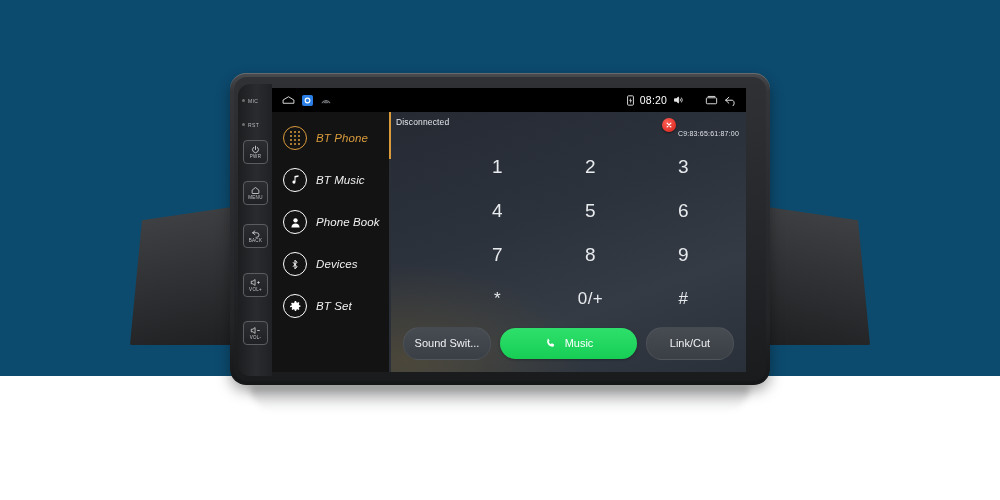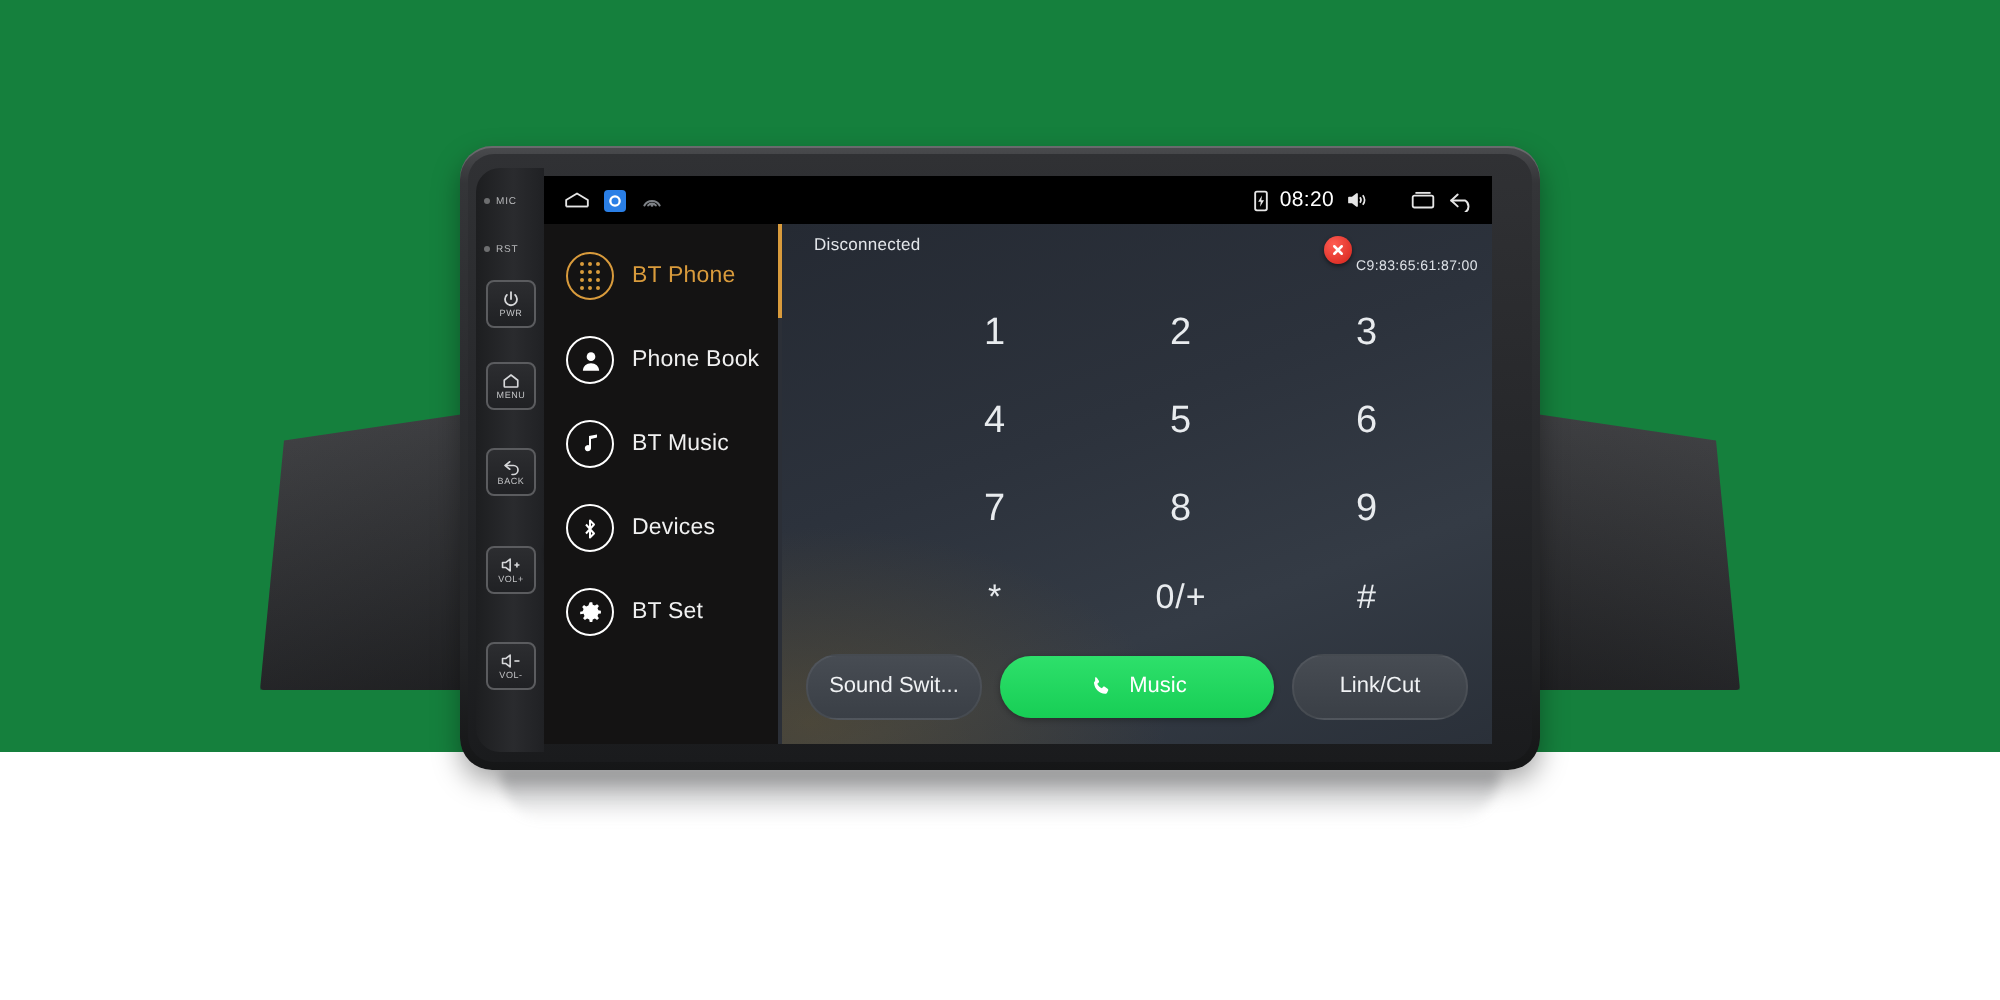--- a/index.html
+++ b/index.html
@@ -2,21 +2,21 @@
 <html><head>
 <meta charset="utf-8">
 <style>
   html,body{margin:0;padding:0;}
   body{
     width:1000px;height:500px;overflow:hidden;
     background:#ffffff;
     font-family:"Liberation Sans", sans-serif;
     -webkit-font-smoothing:antialiased;
   }
-  #stage{position:relative;width:1000px;height:376px;background:#15803d;}
+  #stage{position:relative;width:1000px;height:376px;background:#0c4a6e;}
 
   
   .wing{position:absolute;background:#2f3033;}
   #wing-left{
     left:130px;top:200px;width:150px;height:145px;
     background:linear-gradient(150deg,#3a3b3e 0%,#2e2f32 55%,#232426 100%);
     clip-path:polygon(100% 0%, 100% 100%, 0% 100%, 8% 14%);
     border-radius:2px;
   }
   #wing-right{
@@ -91,21 +91,21 @@
 
   
   #lcd-body{position:relative;height:260px;display:flex;background:#0c0c0d;}
 
   
   #sidebar{
     width:117px;flex:0 0 117px;background:#141313;
     display:flex;flex-direction:column;padding-top:5px;
   }
   .nav-item{
-    height:42px;display:flex;align-items:center;gap:9px;padding-left:11px;cursor:default;
+    height:42px;display:flex;align-items:center;gap:9px;padding-left:11px;cursor:default;font-style:italic;
   }
   .nav-ic{
     width:22px;height:22px;flex:0 0 22px;border-radius:50%;
     border:1.6px solid #ffffff;display:flex;align-items:center;justify-content:center;
     color:#fff;
   }
   .nav-lbl{font-size:11.5px;color:#f0f0f0;white-space:nowrap;letter-spacing:.1px;}
   .nav-item.sel .nav-ic{border-color:#d99b3c;color:#d99b3c;}
   .nav-item.sel .nav-lbl{color:#d99b3c;}
   .dialgrid{display:grid;grid-template-columns:repeat(3,2.4px);grid-template-rows:repeat(4,2.4px);gap:1.6px;}
@@ -116,21 +116,21 @@
 
   
   #pane{
     flex:1;position:relative;
     background:
       radial-gradient(120% 90% at 4% 96%, rgba(120,95,40,.35) 0%, rgba(120,95,40,0) 42%),
       linear-gradient(160deg,#252a33 0%,#2c323c 40%,#343b45 70%,#2a3039 100%);
     display:flex;flex-direction:column;
   }
   #pane-head{position:relative;height:32px;flex:0 0 32px;}
-  #status-txt{position:absolute;left:16px;top:5px;font-size:8.5px;color:#e3e6ea;letter-spacing:.15px;}
+  #status-txt{position:absolute;left:5px;top:5px;font-size:8.5px;color:#e3e6ea;letter-spacing:.15px;}
   #disc-btn{
     position:absolute;right:70px;top:6px;width:14px;height:14px;border-radius:50%;
     background:radial-gradient(circle at 35% 30%,#ff5c52,#d4221a);
     display:flex;align-items:center;justify-content:center;
     box-shadow:0 1px 2px rgba(0,0,0,.5);
   }
   #mac-txt{position:absolute;right:7px;top:18px;font-size:7px;color:#dfe3e8;letter-spacing:.2px;}
 
   
   #keypad{
@@ -291,35 +291,35 @@
                 <i></i>
                 <i></i>
                 <i></i>
               </span>
           </span>
           <span class="nav-lbl">BT Phone</span>
         </div>
 
         <div class="nav-item">
           <span class="nav-ic">
+            <svg width="12" height="12" viewBox="0 0 24 24" fill="currentColor">
+              <path d="M11 4l8-1.6v3.2L13 7v9.2a3.1 3.1 0 1 1-2-2.9z"></path>
+            </svg>
+          </span>
+          <span class="nav-lbl">BT Music</span>
+        </div>
+
+        <div class="nav-item">
+          <span class="nav-ic">
             <svg width="13" height="13" viewBox="0 0 24 24" fill="currentColor">
               <circle cx="12" cy="8" r="4"></circle>
               <path d="M4.5 21c0-4.2 3.4-7 7.5-7s7.5 2.8 7.5 7z"></path>
             </svg>
           </span>
           <span class="nav-lbl">Phone Book</span>
-        </div>
-
-        <div class="nav-item">
-          <span class="nav-ic">
-            <svg width="12" height="12" viewBox="0 0 24 24" fill="currentColor">
-              <path d="M11 4l8-1.6v3.2L13 7v9.2a3.1 3.1 0 1 1-2-2.9z"></path>
-            </svg>
-          </span>
-          <span class="nav-lbl">BT Music</span>
         </div>
 
         <div class="nav-item">
           <span class="nav-ic">
             <svg width="12" height="13" viewBox="0 0 24 24" fill="none" stroke="currentColor" stroke-width="2" stroke-linejoin="round">
               <path d="M8 7.5L16 16.5 12 20.5V3.5l4 4L8 16.5"></path>
             </svg>
           </span>
           <span class="nav-lbl">Devices</span>
         </div>

